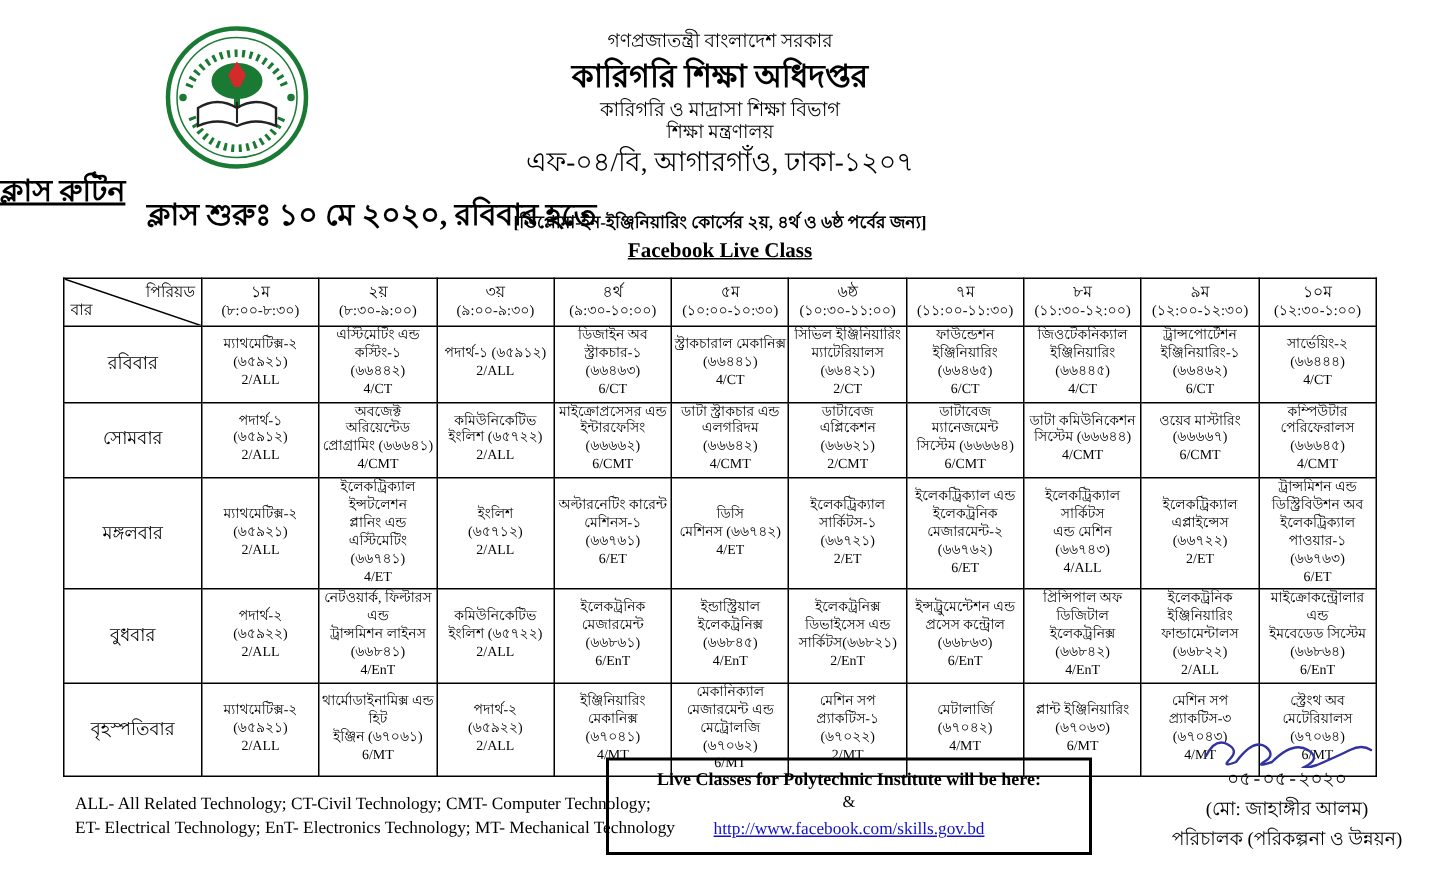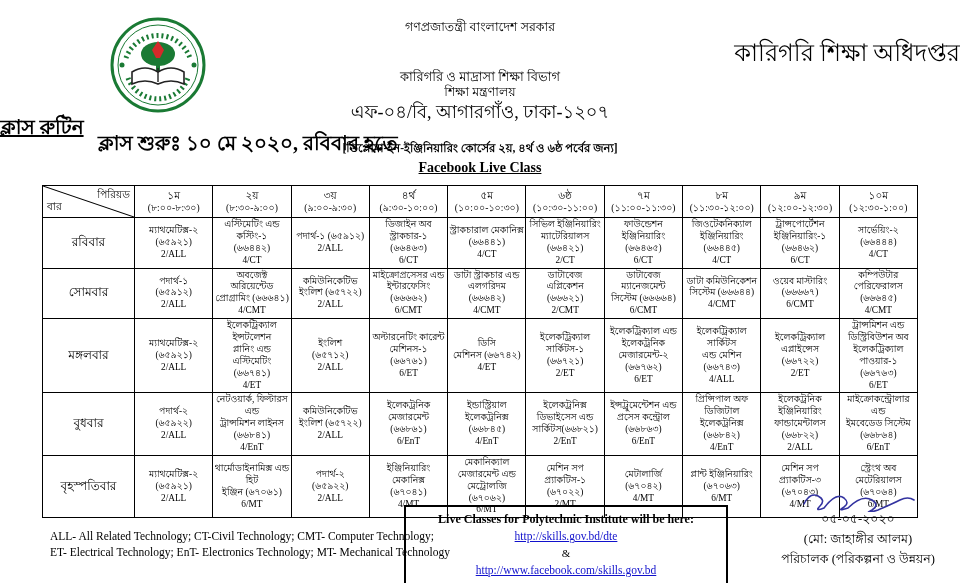--- a/index.html
+++ b/index.html
@@ -5,21 +5,21 @@
   * { margin:0; padding:0; box-sizing:border-box; }
   html,body { background:#ffffff; }
   .page {
     position:relative; width:960px; height:583px; background:#fff;
     font-family:"Liberation Serif","DejaVu Serif",serif; color:#000;
     overflow:hidden;
   }
   
   .gov-header { position:absolute; left:0; top:20px; width:100%; text-align:center; line-height:1.25; }
   .gov-line1 { font-size:12.5px; }
-  .gov-line2 { font-size:24px; font-weight:normal; margin:2px 0 1px;text-align:right; }
+  .gov-line2 { font-size:21px; font-weight:bold; margin:2px 0 1px; }
   .gov-line3 { font-size:13px; }
   .gov-line4 { font-size:12.5px; }
   .gov-line5 { font-size:18px; }
 
   .logo-left { position:absolute; left:108px; top:16px; width:100px; height:98px; }
   .logo-right { position:absolute; left:826px; top:24px; width:126px; height:92px; }
 
   
   .start-note { position:absolute; left:98px; top:128px; font-size:20px; font-weight:bold; }
   .routine-title { position:absolute; left:0; top:112px; width:100%; text-align:left; font-size:20px; font-weight:bold; text-decoration:underline; }
@@ -53,21 +53,21 @@
     position:absolute; left:404px; top:505px; width:324px;
     border:2px solid #000; text-align:center; padding:4px 6px 6px;
     font-size:12px; line-height:1.45;
   }
   .live-box .box-title { font-weight:bold; font-size:12px; }
   .live-box a { color:#1111cc; text-decoration:underline; font-size:11.5px; }
   .live-box .amp { font-size:11px; }
 
   .sig-block { position:absolute; left:760px; top:488px; width:196px; text-align:center; }
   .sig-scribble { display:block; margin:0 auto; }
-  .sig-date { font-size:12.5px; margin-top:-2px; }
+  .sig-date { font-size:12.5px; margin-top:-2px;font-family:Liberation Mono, monospace; }
   .sig-name { font-size:12.5px; }
   .sig-role { font-size:12.5px; }
 </style>
 </head>
 <body>
 
 <div class="page">
 
   <div class="logo-left">
     <svg width="100" height="98" viewBox="0 0 100 98">
@@ -449,21 +449,20 @@
       </tbody>
   </table>
 
   <div class="legend">
     <div>ALL- All Related Technology; CT-Civil Technology; CMT- Computer Technology;</div>
     <div>ET- Electrical Technology; EnT- Electronics Technology; MT- Mechanical Technology</div>
   </div>
 
   <div class="live-box">
     <div class="box-title">Live Classes for Polytechnic Institute will be here:</div>
-    <div><a href="#">http://skills.gov.bd/dte</a></div>
     <div class="amp">&amp;</div>
     <div><a href="#">http://www.facebook.com/skills.gov.bd</a></div>
   </div>
 
   <div class="sig-block">
     <svg class="sig-scribble" width="120" height="24" viewBox="0 0 120 24">
       <path d="M6,16 q6,-12 14,-8 q8,4 2,10 q-6,6 4,2 q12,-16 20,-10 q6,5 0,9 q-8,5 4,1 q14,-14 24,-8 q8,5 0,10 q-10,5 6,0 q14,-6 22,-10 q8,-4 14,0" fill="none" stroke="#3333a0" stroke-width="1.6" stroke-linecap="round"></path>
     </svg>
     <div class="sig-date">০৫-০৫-২০২০</div>
     <div class="sig-name">(মো: জাহাঙ্গীর আলম)</div>

